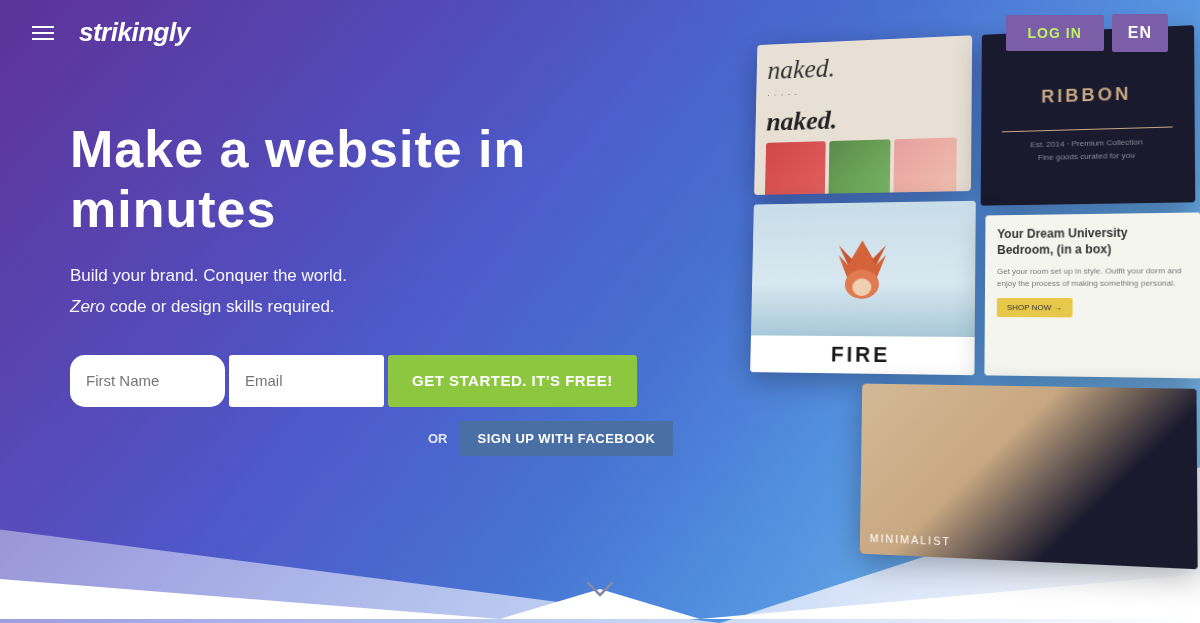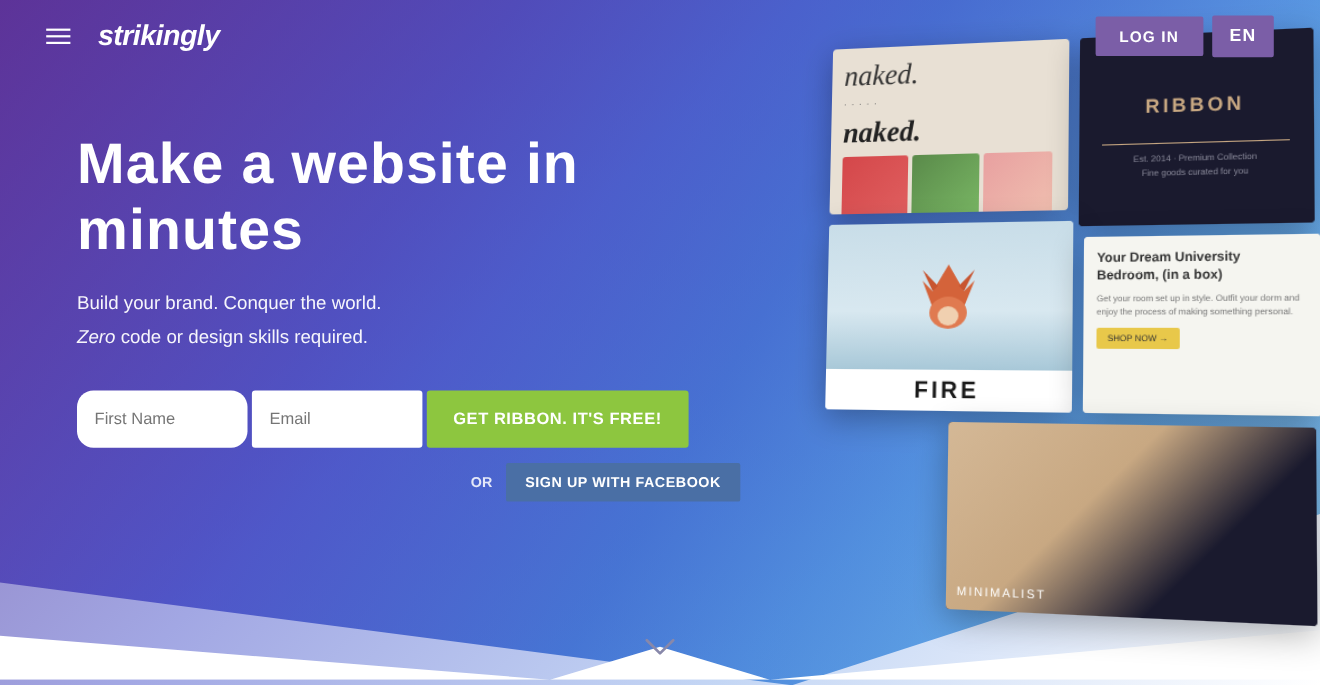--- a/index.html
+++ b/index.html
@@ -30,21 +30,21 @@
     
     .navbar {
       position: absolute;
       top: 0;
       left: 0;
       right: 0;
       height: 65px;
       display: flex;
       align-items: center;
       justify-content: space-between;
-      padding: 0 42px;
+      padding: 0 32px;
       z-index: 10;
     }
 
     .nav-left {
       display: flex;
       align-items: center;
       gap: 25px;
     }
 
     .hamburger-icon {
@@ -64,21 +64,21 @@
     }
 
     .nav-right {
       display: flex;
       align-items: center;
       gap: 8px;
     }
 
     .btn-login {
       background: #7b5ea7;
-      color: #ffffff;
+      color: #bef264;
       border: none;
       padding: 10px 22px;
       font-size: 14px;
       font-weight: bold;
       letter-spacing: 1px;
       cursor: pointer;
       border-radius: 2px;
       margin-left: 23px;
     }
 
@@ -488,21 +488,21 @@
   <div class="hero-content">
     <h1 class="hero-title">Make a website in minutes</h1>
     <p class="hero-subtitle">Build your brand. Conquer the world.</p>
     <p class="hero-subtitle-italic">
       <em>Zero</em><span> code or design skills required.</span>
     </p>
 
     <div class="signup-form">
       <input class="form-input input-firstname" type="text" placeholder="First Name" style="">
       <input class="form-input input-email" type="email" placeholder="Email" style="">
-      <button class="btn-get-started">GET RIBBON. IT'S FREE!</button>
+      <button class="btn-get-started">GET STARTED. IT'S FREE!</button>
     </div>
 
 
     <div class="facebook-row">
       <span class="or-text">OR</span>
       <button class="btn-facebook">SIGN UP WITH FACEBOOK</button>
     </div>
   </div>
 
   <div class="screenshots-container">

